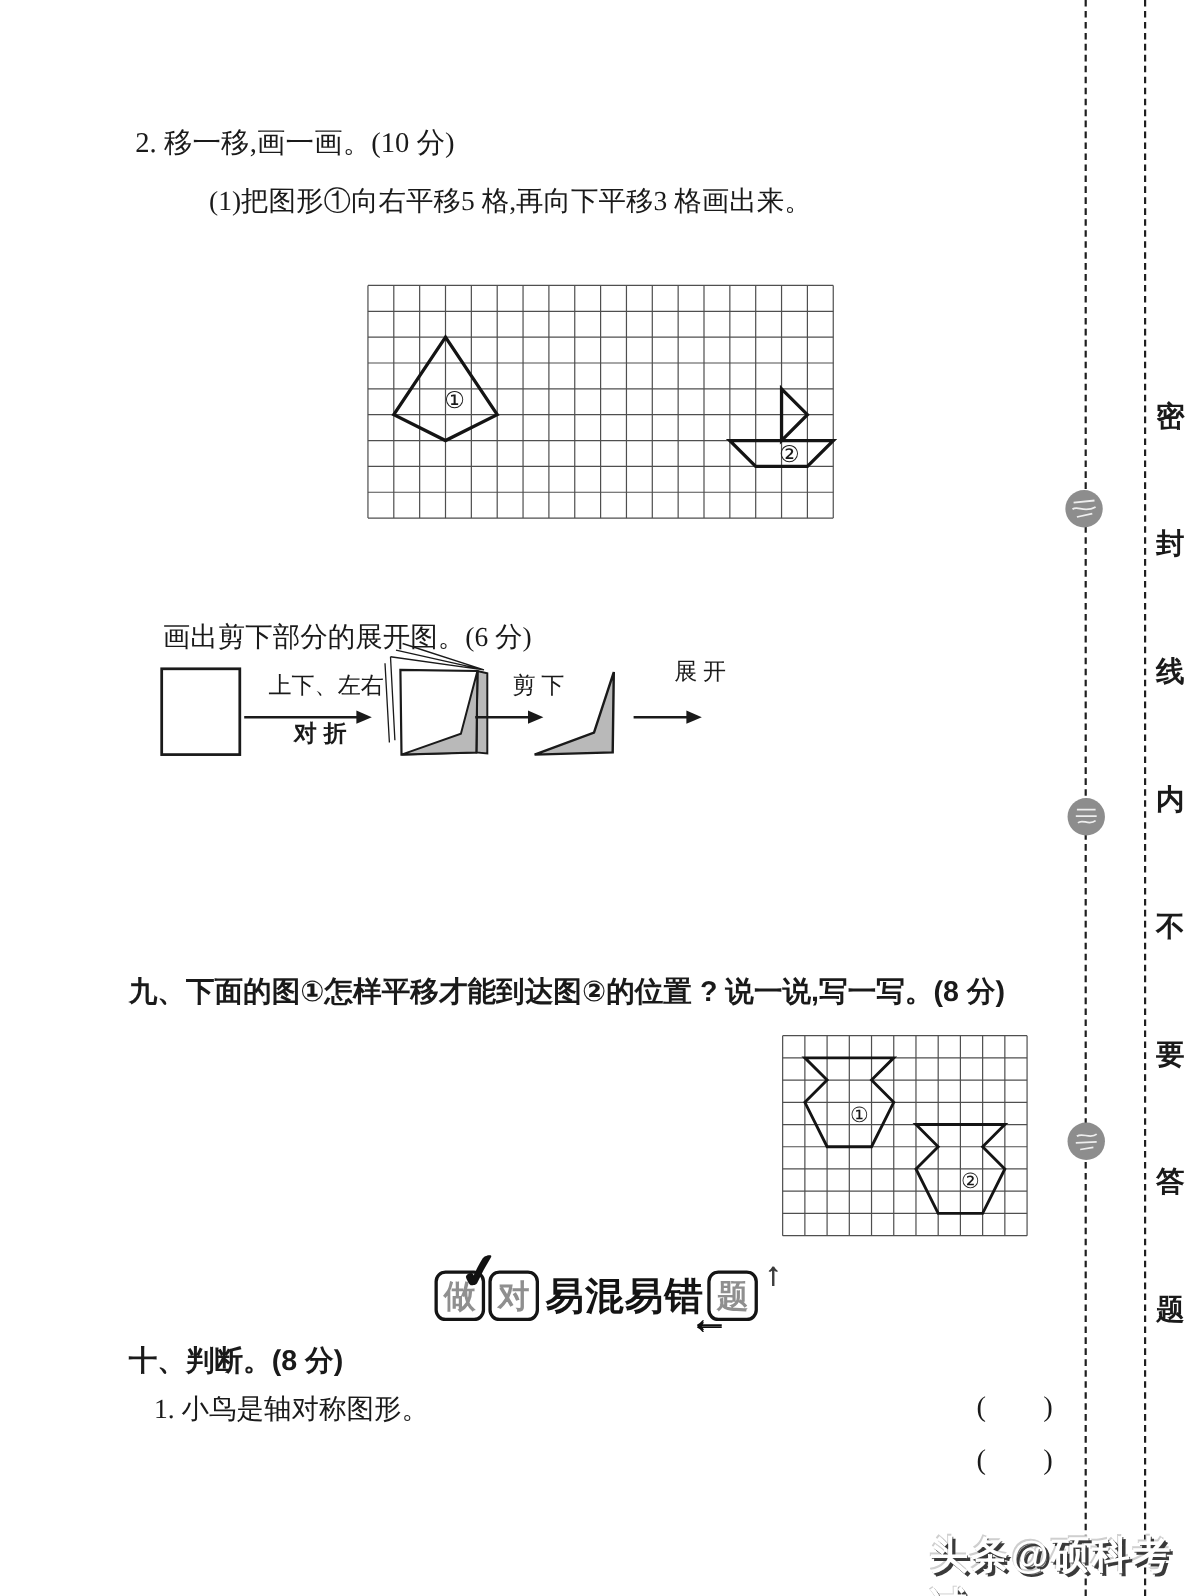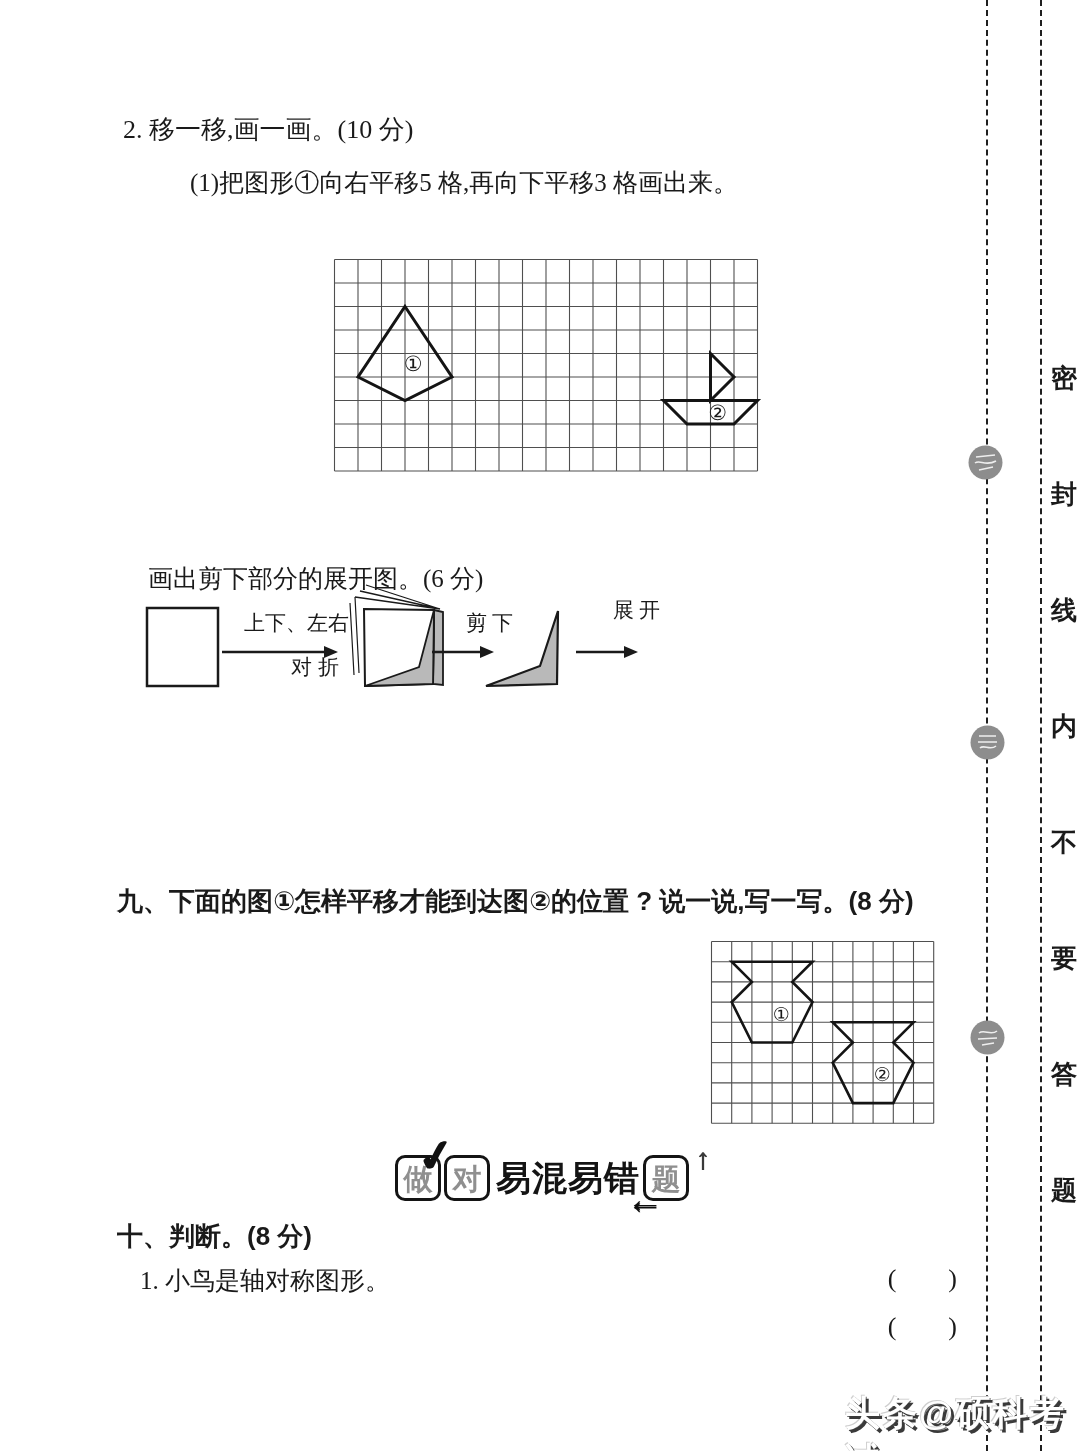--- a/index.html
+++ b/index.html
@@ -18,21 +18,21 @@
   .q9-title{left:90px;top:884px;font-size:26px;}
   .q10-title{left:90px;top:1219px;font-size:26px;}
   .q10-row{position:absolute;left:140px;width:817px;font-size:25px;}
   .q10-row-1{top:1264px;}
   .q10-row-2{top:1312px;}
   .answer{position:absolute;right:0;top:0;white-space:pre;font-size:26px;}
 
   
   .flabel{position:absolute;font-size:21px;text-align:right;margin-left:17px;}
   .flabel-updown{left:224px;top:609px;width:108px;}
-  .flabel-duizhe{left:244px;top:653px;width:84px;letter-spacing:6px;}
+  .flabel-duizhe{left:220px;top:653px;width:84px;letter-spacing:6px;font-weight:bold;}
   .flabel-jianxia{left:421px;top:609px;width:80px;letter-spacing:5px;}
   .flabel-zhankai{left:568px;top:596px;width:80px;letter-spacing:5px;}
   .fold-svg{position:absolute;left:140px;top:575px;overflow:visible;}
 
   
   .vline{position:absolute;top:0;height:1451px;border-left:2px dashed #1f1f1f;width:0;}
   .vline-1{left:986px;}
   .vline-2{left:1040px;}
   .seal-text{position:absolute;left:1050px;top:361px;width:28px;display:flex;
              flex-direction:column;gap:81px;align-items:center;font-size:26px;font-weight:bold;}

